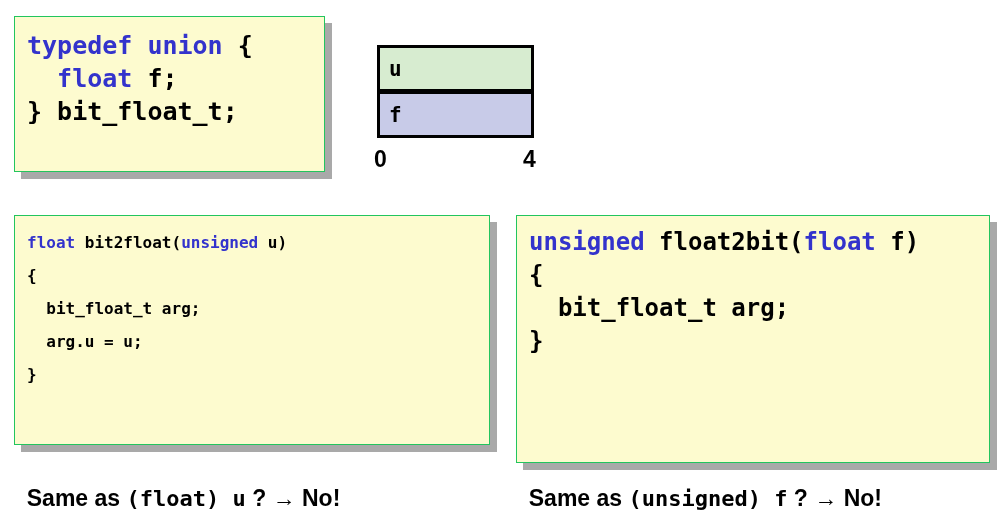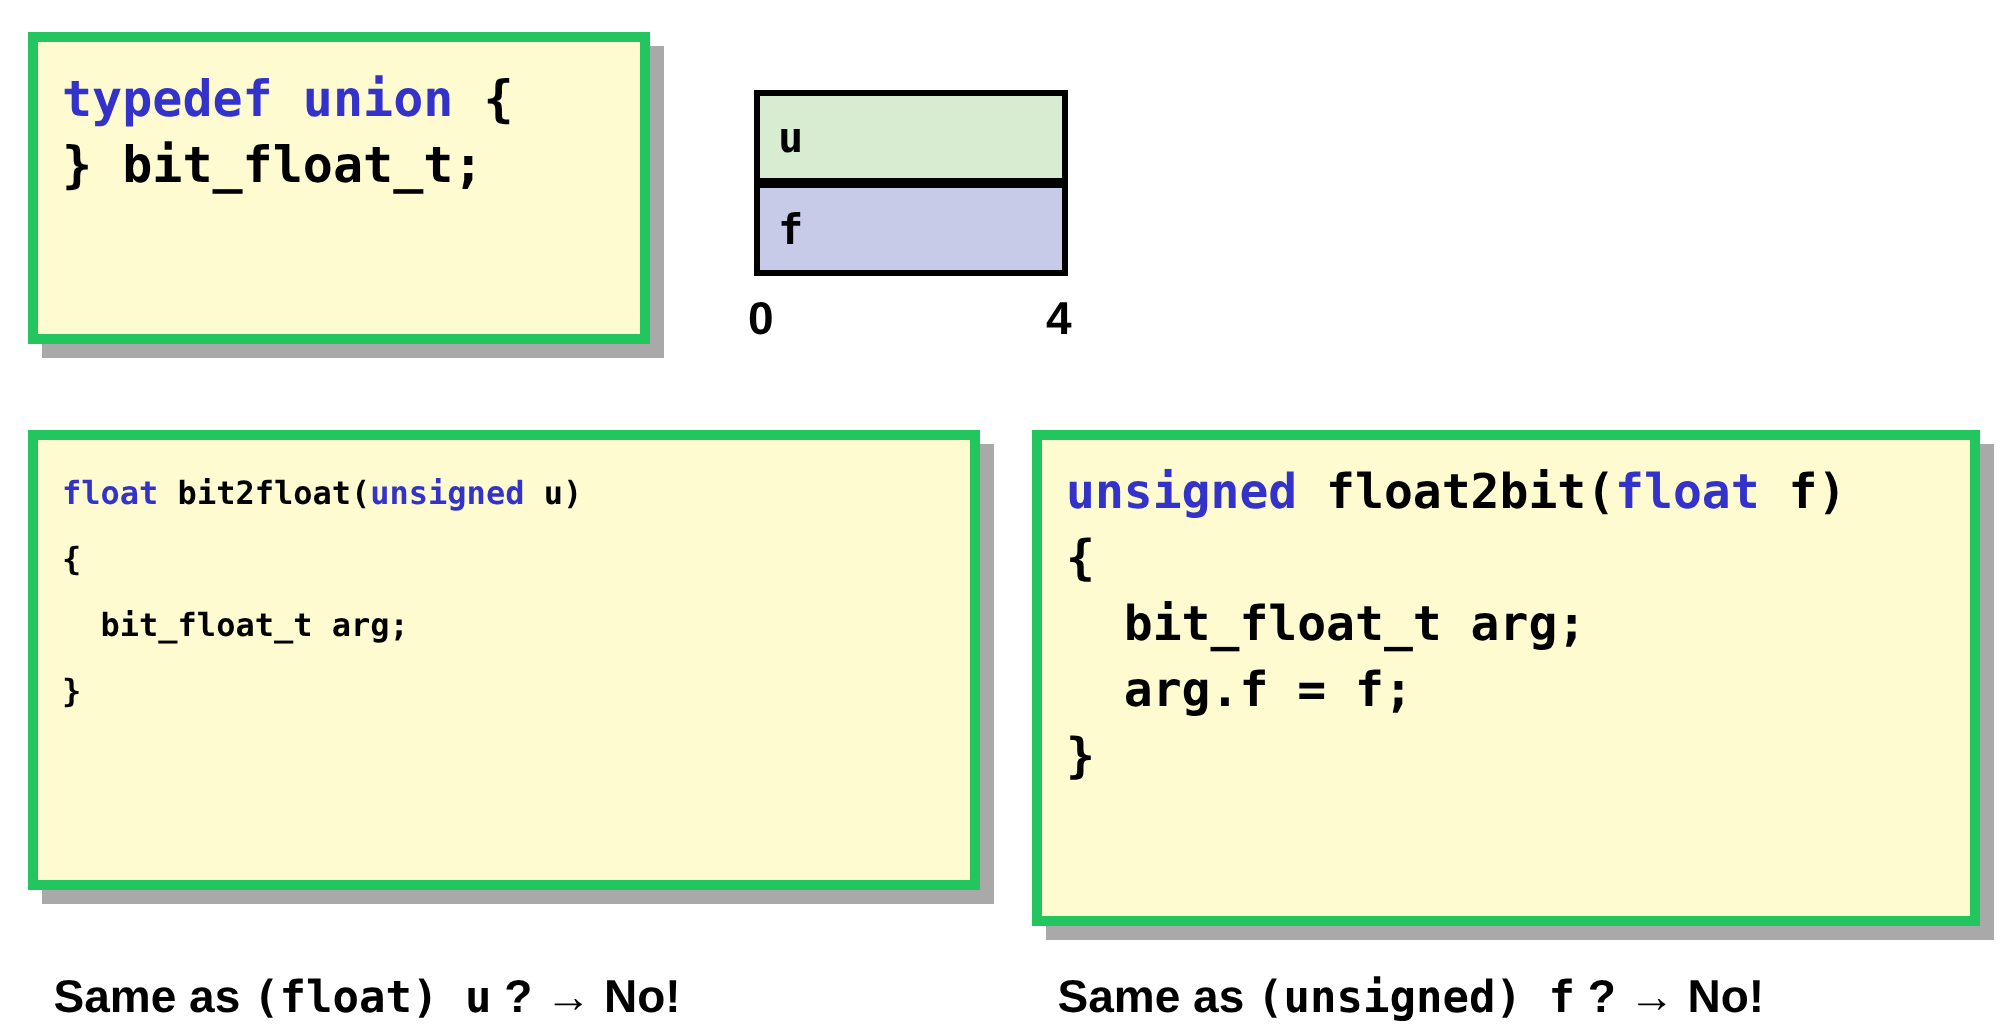--- a/index.html
+++ b/index.html
@@ -12,21 +12,21 @@
     height: 514px;
     position: relative;
     overflow: hidden;
     font-family: "Liberation Sans", sans-serif;
   }
 
   
   .code-box {
     position: absolute;
     background: #fdfbcf;
-    border: 5px solid #22c55e;
+    border: 1px solid #22c55e;
     box-sizing: border-box;
     box-shadow: 7px 7px 0 0 #a9a9a9;
     font-family: "DejaVu Sans Mono", "Liberation Mono", monospace;
     font-weight: bold;
     color: #000000;
     overflow: hidden;
   }
   .code-line {
     white-space: pre;
     font-family: "DejaVu Sans Mono", "Liberation Mono", monospace;
@@ -124,42 +124,43 @@
     font-size: 22px;
   }
   #caption-left  { left: 14px; }
   #caption-right { left: 516px; }
 </style>
 </head>
 <body>
 
 <div class="code-box" id="typedef-box">
     <div class="code-line"><span class="kw">typedef union </span><span>{</span></div>
+    <div class="code-line"><span>  </span><span class="kw">float</span><span> f;</span></div>
     <div class="code-line"><span>} bit_float_t;</span></div>
   </div>
 
 <div id="memory-diagram">
   <div class="mem-cell" id="mem-cell-u" style="background: rgb(215, 236, 208);">u</div>
   <div class="mem-cell" id="mem-cell-f" style="background: rgb(200, 203, 232);">f</div>
 </div>
 <div class="mem-tick" id="mem-tick-0">0</div>
 <div class="mem-tick" id="mem-tick-4">4</div>
 
 <div class="code-box" id="bit2float-box">
     <div class="code-line"><span class="kw">float</span><span> bit2float(</span><span class="kw">unsigned</span><span> u)</span></div>
     <div class="code-line"><span>{</span></div>
     <div class="code-line"><span>  bit_float_t arg;</span></div>
+    <div class="code-line"><span>  arg.u = u;</span></div>
     <div class="code-line"><span>}</span></div>
   </div>
 
 <div class="code-box" id="float2bit-box">
     <div class="code-line"><span class="kw">unsigned</span><span> float2bit(</span><span class="kw">float</span><span> f)</span></div>
     <div class="code-line"><span>{</span></div>
     <div class="code-line"><span>  bit_float_t arg;</span></div>
-    <div class="code-line"><span>  arg.f = f;</span></div>
     <div class="code-line"><span>}</span></div>
   </div>
 
 <div class="caption" id="caption-left">
   <span>Same as </span><span class="mono">(float) u</span><span> ? → No!</span>
 </div>
 <div class="caption" id="caption-right">
   <span>Same as </span><span class="mono">(unsigned) f</span><span> ? → No!</span>
 </div>
 

